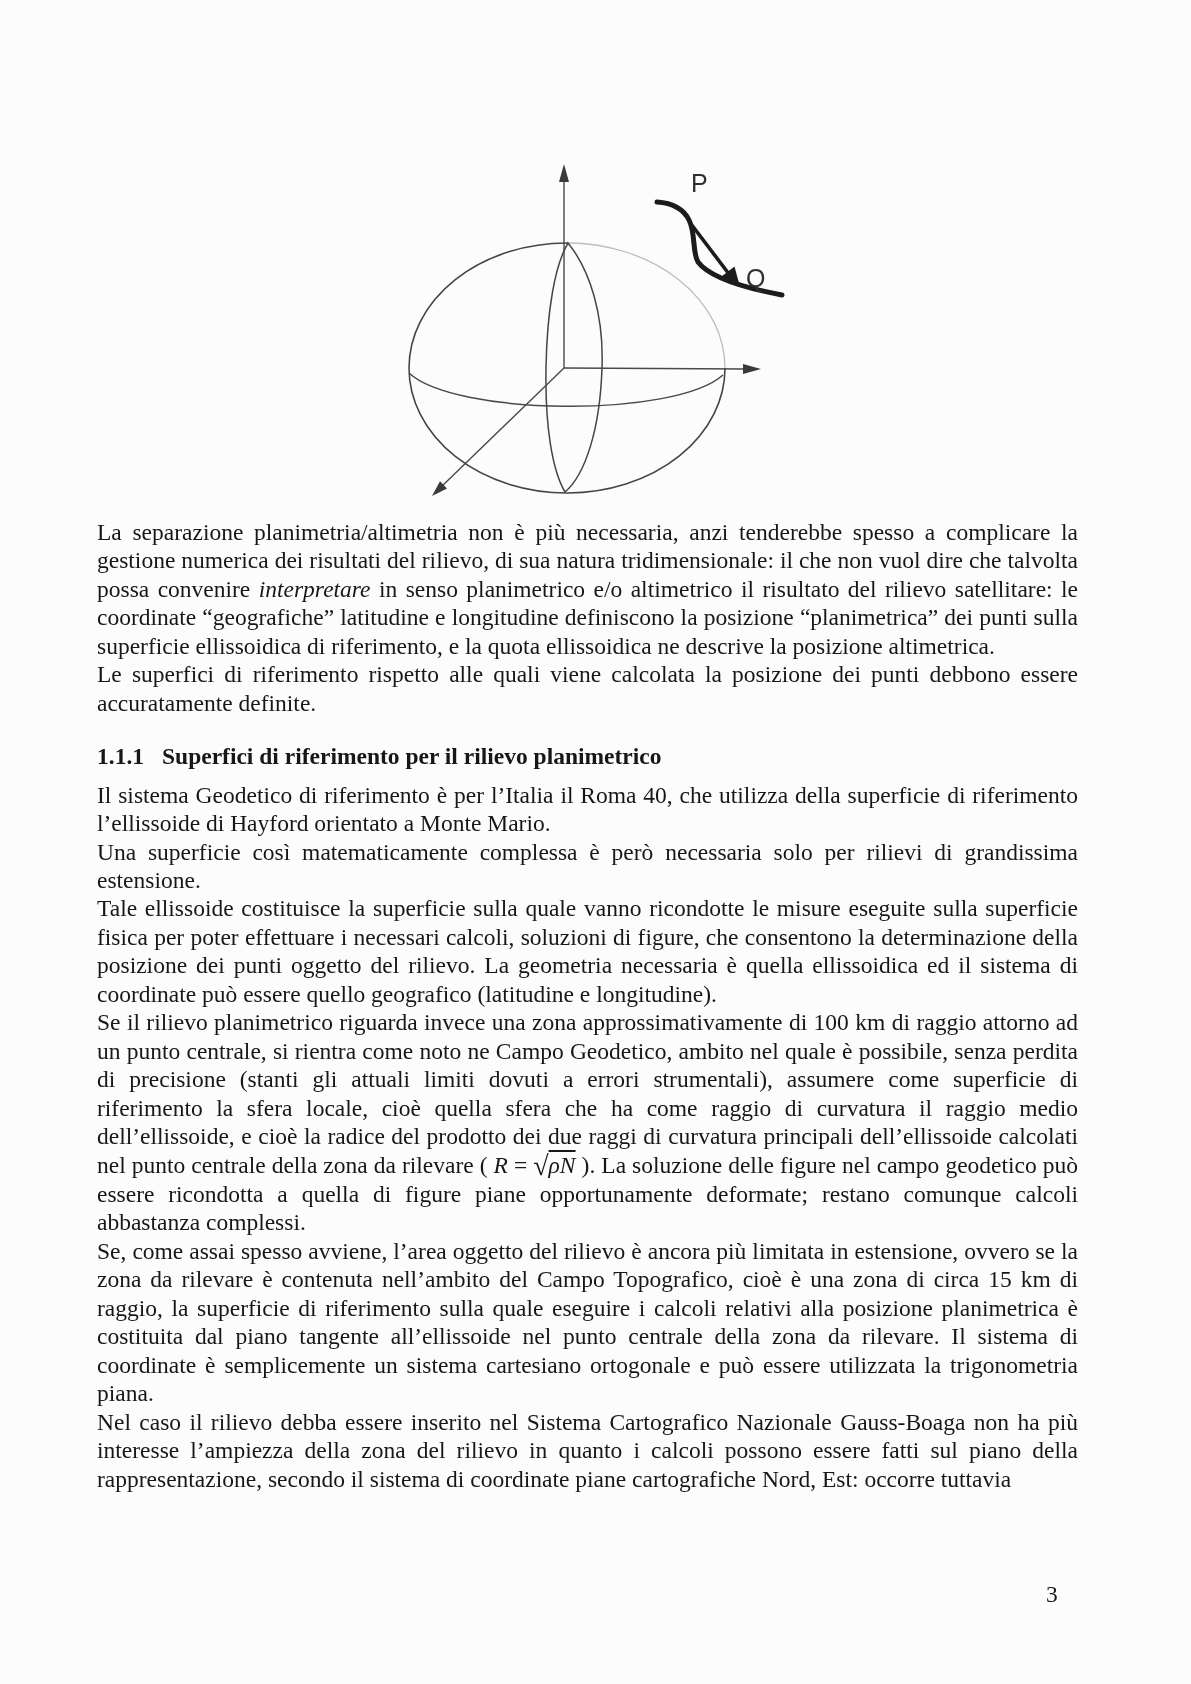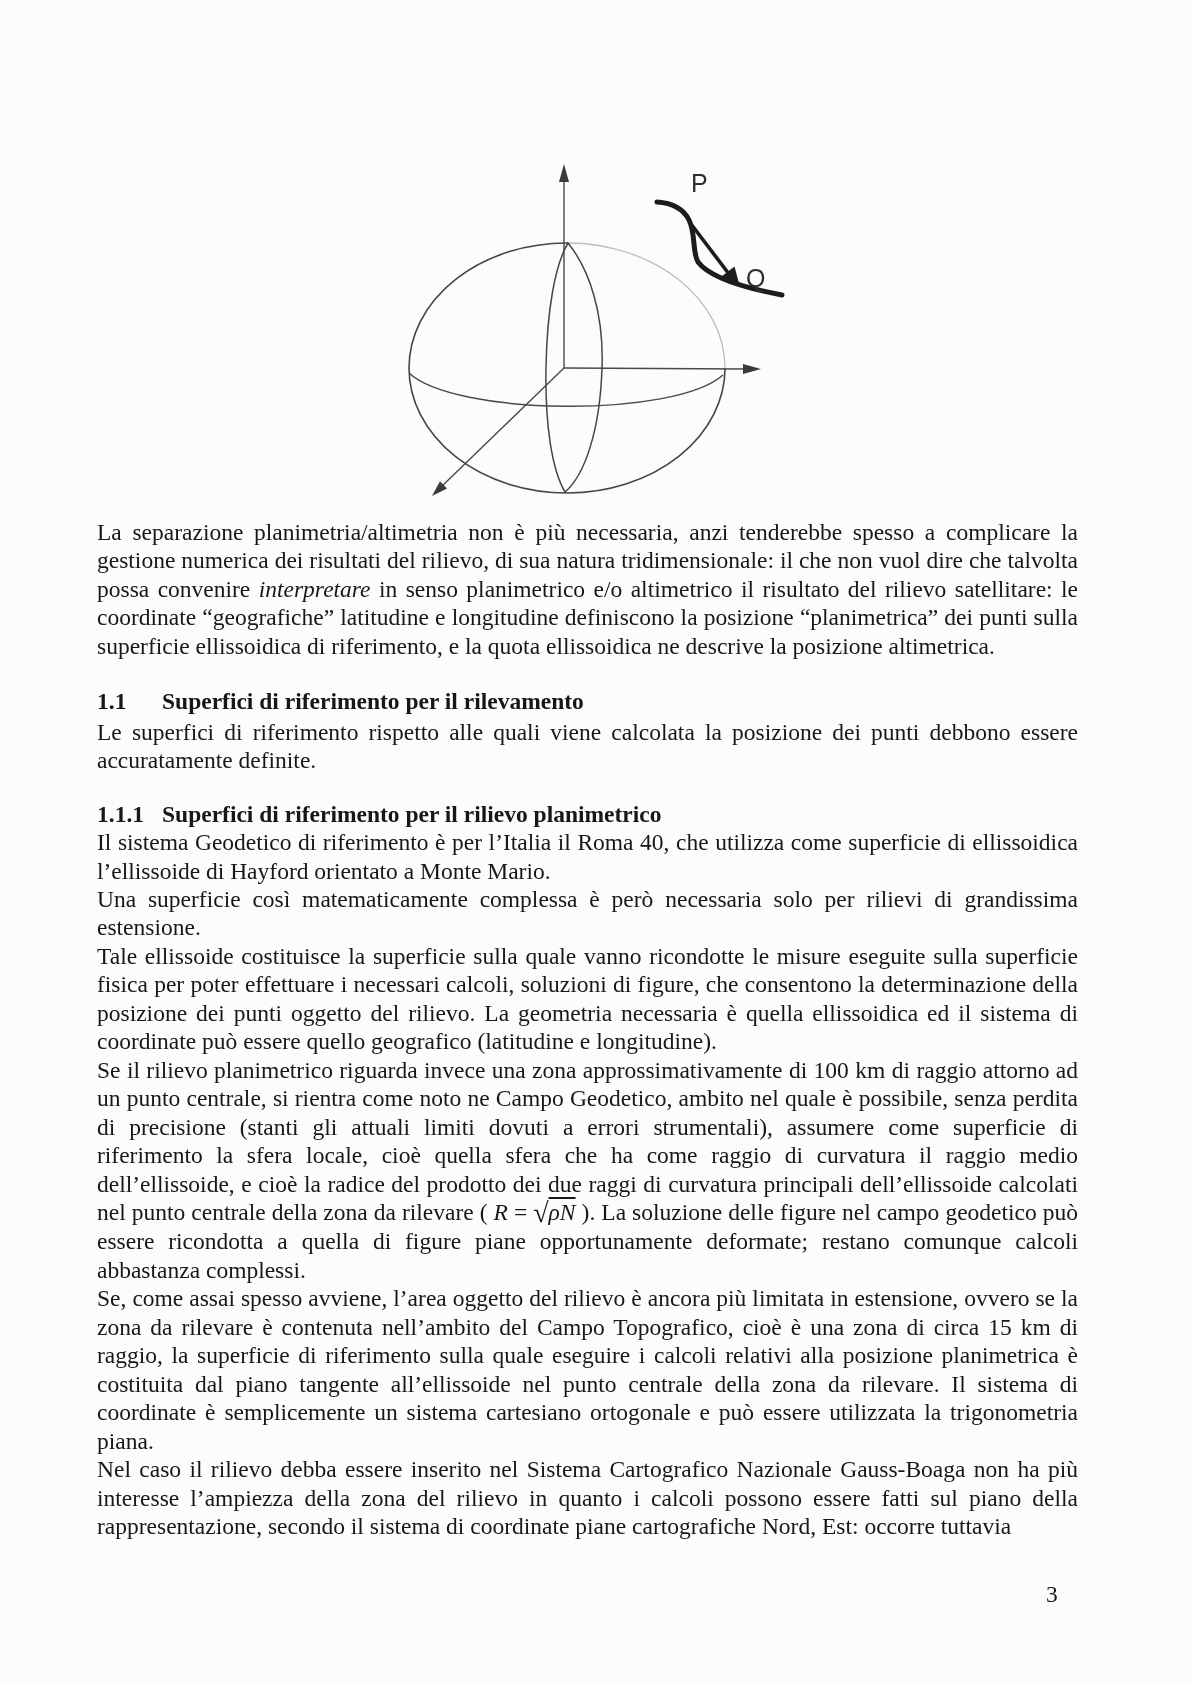--- a/index.html
+++ b/index.html
@@ -43,21 +43,21 @@
     text-align: justify;
   }
   .text-col p { margin: 0; padding: 0; }
   .sec-head {
     font-weight: bold;
     margin: 0;
     padding: 0;
     text-align: left;
   }
   .sec-head.h11  { margin-top: 27px; margin-bottom: 2px; }
-  .sec-head.h111 { margin-top: 25px; margin-bottom: 0; }
+  .sec-head.h111 { margin-top: 25px; margin-bottom: 10px; }
   .sec-num {
     display: inline-block;
     width: 65px;
   }
   .italic { font-style: italic; }
   .formula { white-space: nowrap; }
   .formula-var { font-style: italic; }
   .sqrt-sign {
     font-size: 28px;
     vertical-align: -2px;
@@ -108,27 +108,26 @@
 
       <text class="fig-label" x="311" y="52">P</text>
       <text class="fig-label" x="366" y="147">Q</text>
     </svg>
   </div>
 
   <div class="text-col">
 
     <p><span>La separazione planimetria/altimetria non è più necessaria, anzi tenderebbe spesso a complicare la gestione numerica dei risultati del rilievo, di sua natura tridimensionale: il che non vuol dire che talvolta possa convenire </span><span class="italic">interpretare</span><span> in senso planimetrico e/o altimetrico il risultato del rilievo satellitare: le coordinate “geografiche” latitudine e longitudine definiscono la posizione “planimetrica” dei punti sulla superficie ellissoidica di riferimento, e la quota ellissoidica ne descrive la posizione altimetrica.</span></p>
 
-    <p class="sec-head h11"><span class="sec-num">1.1</span><span>Superfici di riferimento per il rilevamento</span></p>
 
     <p>Le superfici di riferimento rispetto alle quali viene calcolata la posizione dei punti debbono essere accuratamente definite.</p>
 
     <p class="sec-head h111"><span class="sec-num">1.1.1</span><span>Superfici di riferimento per il rilievo planimetrico</span></p>
 
-    <p>Il sistema Geodetico di riferimento è per l’Italia il Roma 40, che utilizza come superficie di ellissoidica l’ellissoide di Hayford orientato a Monte Mario.</p>
+    <p>Il sistema Geodetico di riferimento è per l’Italia il Roma 40, che utilizza della superficie di riferimento l’ellissoide di Hayford orientato a Monte Mario.</p>
 
     <p>Una superficie così matematicamente complessa è però necessaria solo per rilievi di grandissima estensione.</p>
 
     <p>Tale ellissoide costituisce la superficie sulla quale vanno ricondotte le misure eseguite sulla superficie fisica per poter effettuare i necessari calcoli, soluzioni di figure, che consentono la determinazione della posizione dei punti oggetto del rilievo. La geometria necessaria è quella ellissoidica ed il sistema di coordinate può essere quello geografico (latitudine e longitudine).</p>
 
     <p><span>Se il rilievo planimetrico riguarda invece una zona approssimativamente di 100 km di raggio attorno ad un punto centrale, si rientra come noto ne Campo Geodetico, ambito nel quale è possibile, senza perdita di precisione (stanti gli attuali limiti dovuti a errori strumentali), assumere come superficie di riferimento la sfera locale, cioè quella sfera che ha come raggio di curvatura il raggio medio dell’ellissoide, e cioè la radice del prodotto dei due raggi di curvatura principali dell’ellissoide calcolati nel punto centrale della zona da rilevare ( </span><span class="formula"><span class="formula-var">R</span><span> = </span><span class="sqrt-sign">√</span><span class="radicand">ρN</span><span> ).</span></span><span> La soluzione delle figure nel campo geodetico può essere ricondotta a quella di figure piane opportunamente deformate; restano comunque calcoli abbastanza complessi.</span></p>
 
     <p>Se, come assai spesso avviene, l’area oggetto del rilievo è ancora più limitata in estensione, ovvero se la zona da rilevare è contenuta nell’ambito del Campo Topografico, cioè è una zona di circa 15 km di raggio, la superficie di riferimento sulla quale eseguire i calcoli relativi alla posizione planimetrica è costituita dal piano tangente all’ellissoide nel punto centrale della zona da rilevare. Il sistema di coordinate è semplicemente un sistema cartesiano ortogonale e può essere utilizzata la trigonometria piana.</p>
 
     <p>Nel caso il rilievo debba essere inserito nel Sistema Cartografico Nazionale Gauss-Boaga non ha più interesse l’ampiezza della zona del rilievo in quanto i calcoli possono essere fatti sul piano della rappresentazione, secondo il sistema di coordinate piane cartografiche Nord, Est: occorre tuttavia</p>

